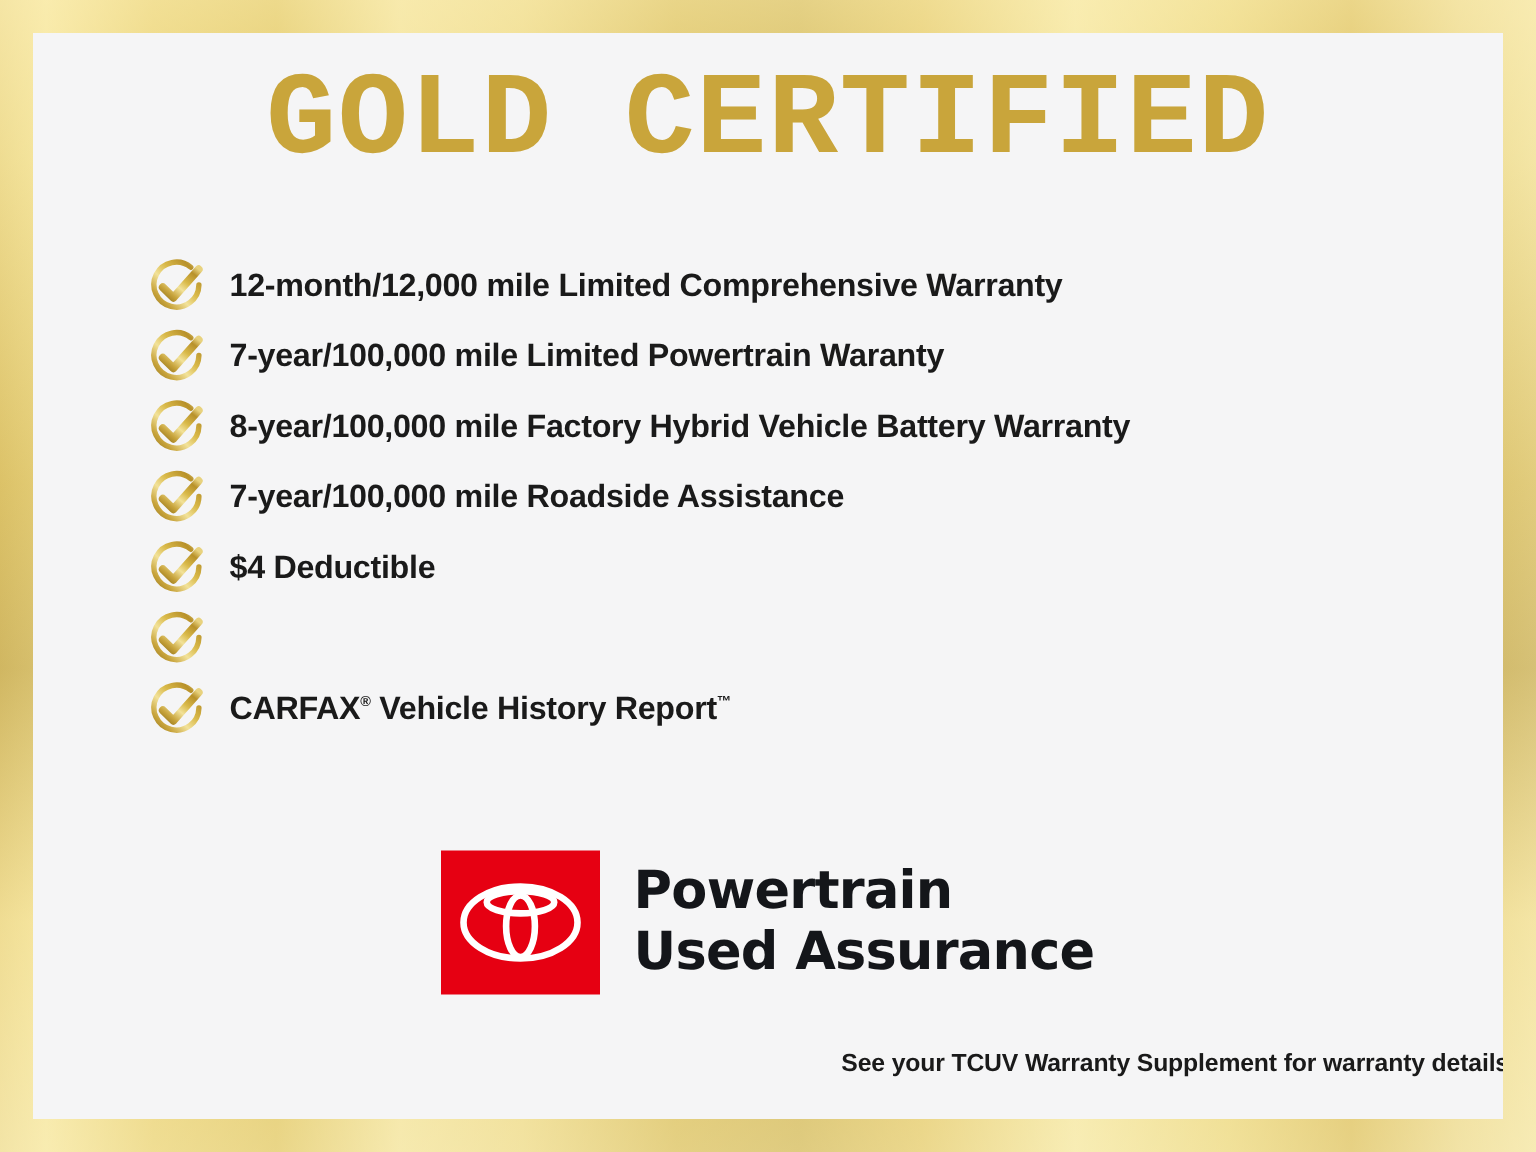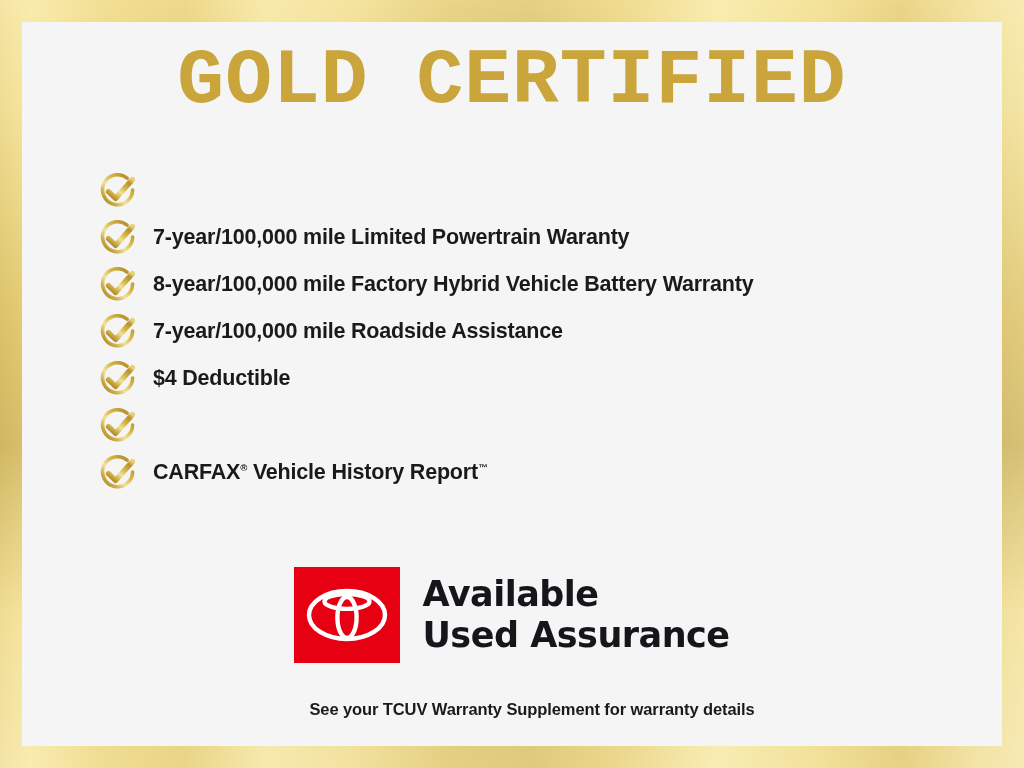--- a/index.html
+++ b/index.html
@@ -155,28 +155,27 @@
   #toyota-words div {
     white-space: nowrap;
   }
 
   
   #footnote {
     position: absolute;
     left: 4px;
     top: 678px;
     width: 980px;
-    text-align: center;
+    text-align: right;
     font-size: 16.5px;
     font-weight: 700;
     color: #1a1a1a;
     font-family: "Liberation Sans", sans-serif;
     letter-spacing: -0.1px;
     white-space: nowrap;
-    margin-left: 16px;
   }
 </style>
 </head>
 <body>
 
 <div id="frame">
   <div id="card">
 
     <div id="headline">GOLD CERTIFIED</div>
 
@@ -192,20 +191,21 @@
                 <stop offset="40%" stop-color="#f2e29a"></stop>
                 <stop offset="60%" stop-color="#d9b949"></stop>
                 <stop offset="85%" stop-color="#b8912a"></stop>
                 <stop offset="100%" stop-color="#e8d27e"></stop>
               </linearGradient>
             </defs>
             <path d="M31.2 9.2 A15 15 0 1 0 36.6 21" fill="none" stroke="url(#g1)" stroke-width="3.6" stroke-linecap="round"></path>
             <path d="M12.6 22.6 L19.6 29.4 L36.4 10.6" fill="none" stroke="url(#g1)" stroke-width="5.4" stroke-linecap="round" stroke-linejoin="round"></path>
           </svg>
         </span>
+        <span class="benefit-text">12-month/12,000 mile Limited Comprehensive Warranty</span>
       </div>
 
       <div class="benefit-row">
         <span class="check-wrap">
           <svg viewBox="0 0 44 44" xmlns="http://www.w3.org/2000/svg">
             <path d="M31.2 9.2 A15 15 0 1 0 36.6 21" fill="none" stroke="url(#g1)" stroke-width="3.6" stroke-linecap="round"></path>
             <path d="M12.6 22.6 L19.6 29.4 L36.4 10.6" fill="none" stroke="url(#g1)" stroke-width="5.4" stroke-linecap="round" stroke-linejoin="round"></path>
           </svg>
         </span>
         <span class="benefit-text">7-year/100,000 mile Limited Powertrain Waranty</span>
@@ -265,21 +265,21 @@
 
     <div id="toyota-lockup">
       <div id="toyota-badge">
         <svg width="82" height="58" viewBox="0 0 82 58" xmlns="http://www.w3.org/2000/svg">
           <ellipse cx="41" cy="29" rx="38" ry="24" fill="none" stroke="#ffffff" stroke-width="4.4"></ellipse>
           <ellipse cx="41" cy="31.5" rx="9.6" ry="20.5" fill="none" stroke="#ffffff" stroke-width="4.4"></ellipse>
           <ellipse cx="41" cy="15.5" rx="22.5" ry="7.4" fill="none" stroke="#ffffff" stroke-width="4.4"></ellipse>
         </svg>
       </div>
       <div id="toyota-words">
-        <div>Available</div>
+        <div>Powertrain</div>
         <div>Used Assurance</div>
       </div>
     </div>
 
     <div id="footnote">See your TCUV Warranty Supplement for warranty details</div>
 
   </div>
 </div>
 
 </body></html>

